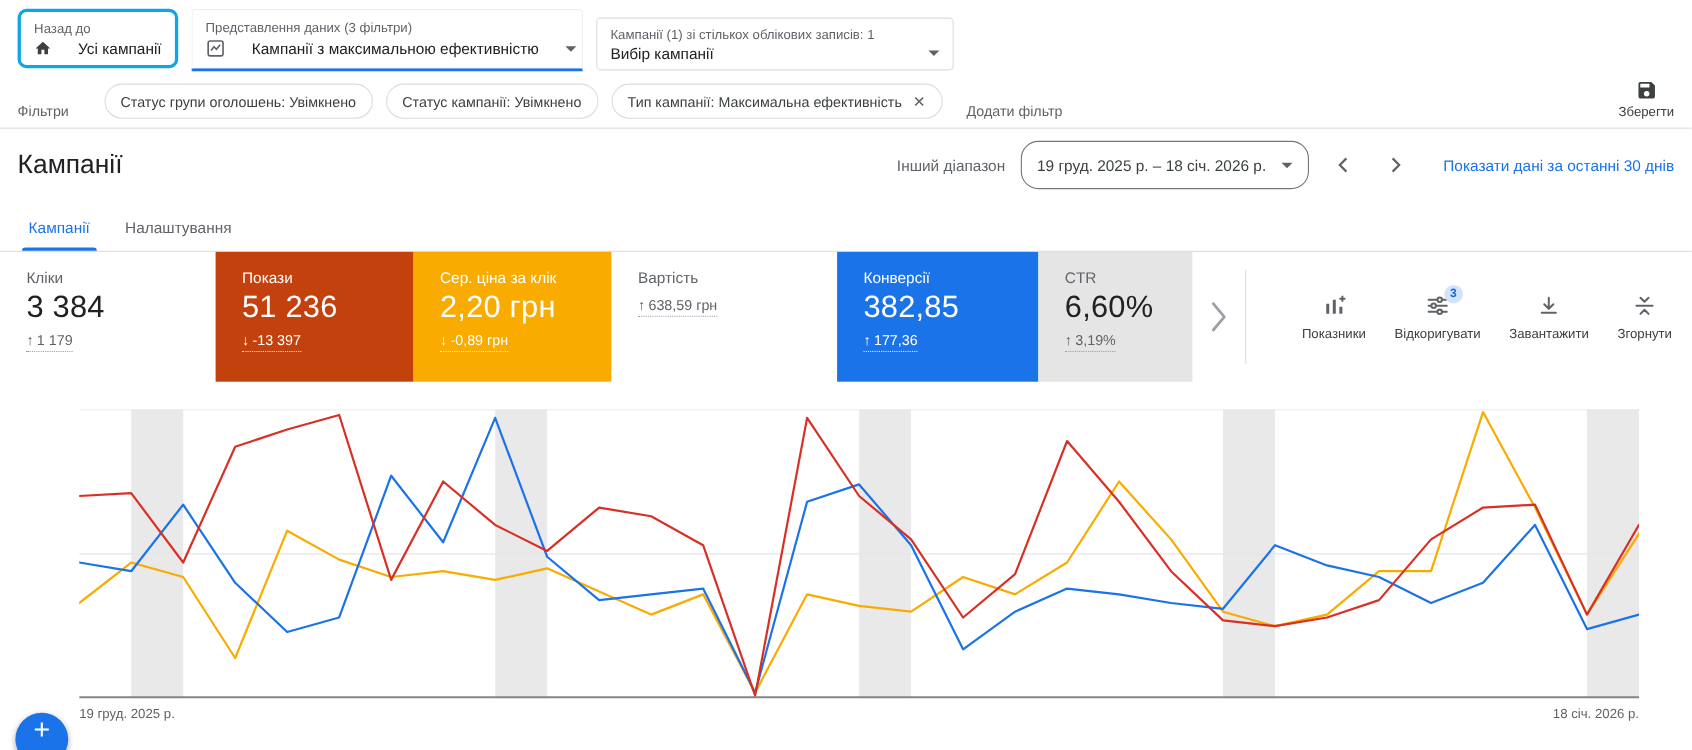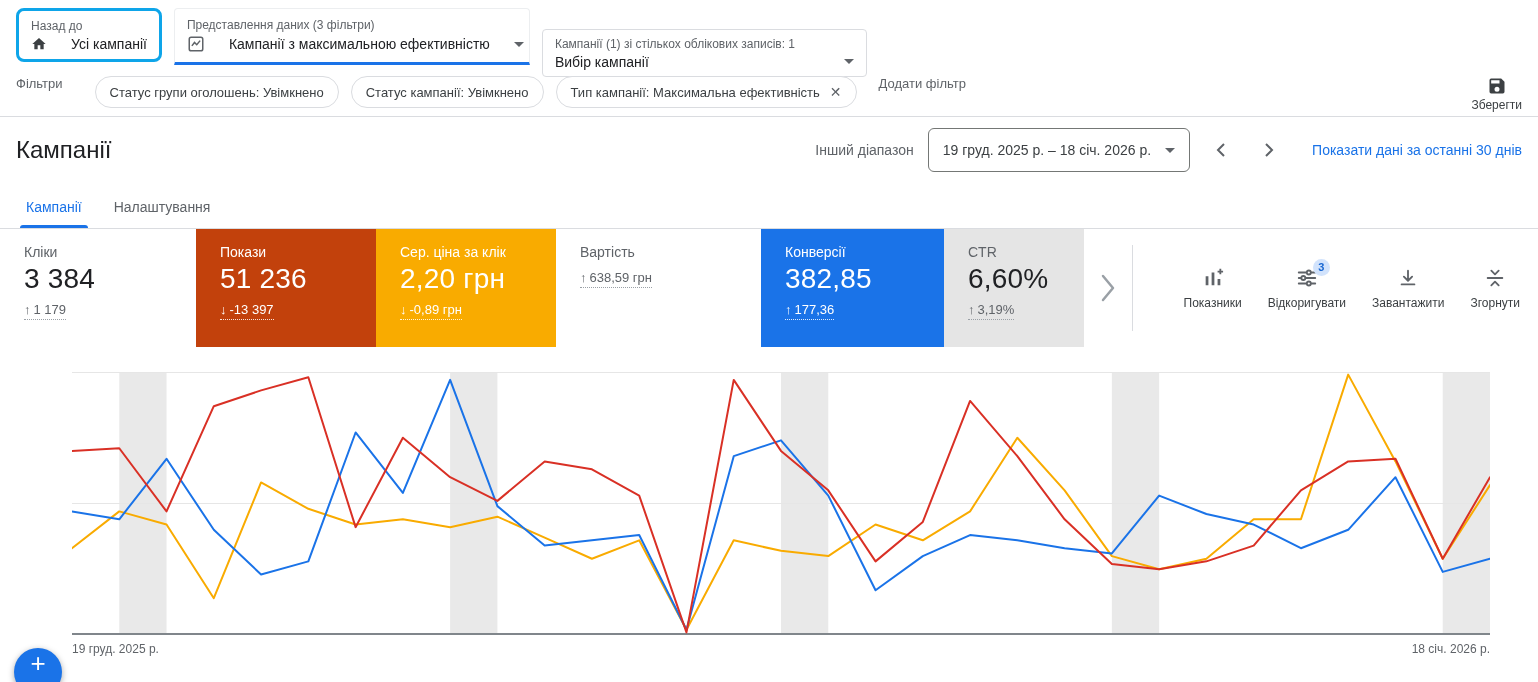--- a/index.html
+++ b/index.html
@@ -7,43 +7,43 @@
     font-family:"Liberation Sans",sans-serif;color:#202124;position:relative}
 
   
   .topbar{display:flex;align-items:stretch;gap:12px;padding:8px 16px 0 16px;height:68px}
   .back-box{border:3px solid #0ea5e9;border-radius:8px;padding:6px 12px;display:flex;
     flex-direction:column;justify-content:center;min-width:114px;cursor:pointer;height:54px}
   .box-label{font-size:12px;color:#5f6368;margin-bottom:3px;white-space:nowrap}
   .box-main{display:flex;align-items:center;gap:24px;font-size:14px;color:#202124;white-space:nowrap}
   .dataview-box{width:356px;height:57px;border:1px solid #eceef0;border-bottom:3px solid #1a73e8;
     border-radius:4px 4px 0 0;padding:6px 12px;display:flex;flex-direction:column;justify-content:center;cursor:pointer}
-  .campaign-box{width:325px;height:48px;margin-top:21px;border:1px solid #dadce0;border-radius:4px;
+  .campaign-box{width:325px;height:48px;margin-top:8px;border:1px solid #dadce0;border-radius:4px;
     padding:5px 12px;display:flex;flex-direction:column;justify-content:center;cursor:pointer}
   .caret{width:0;height:0;border-left:5px solid transparent;border-right:5px solid transparent;
     border-top:5px solid #5f6368;margin-left:auto;flex:none}
 
   
-  .filterbar{display:flex;align-items:flex-start;padding:8px 16px;height:48px;gap:12px}
+  .filterbar{display:flex;align-items:flex-end;padding:8px 16px;height:48px;gap:12px}
   .filter-label{font-size:13px;color:#5f6368;margin-right:20px}
   .chip{display:flex;align-items:center;gap:10px;border:1px solid #dadce0;border-radius:16px;height:32px;
     padding:0 14px;font-size:13px;color:#3c4043;background:#fff;cursor:pointer;white-space:nowrap}
   .chip .x{font-size:14px;color:#5f6368;cursor:pointer}
   .add-filter{font-size:13px;color:#5f6368;margin-left:10px;cursor:pointer}
   .save-btn{margin-left:auto;display:flex;flex-direction:column;align-items:center;gap:2px;cursor:pointer;color:#3c4043}
   .save-btn .s-label{font-size:12px}
 
   .divider{height:1px;background:#dadce0}
 
   
   .page-header{display:flex;align-items:center;padding:0 16px;height:66px}
   .page-title{font-size:24px;font-weight:400;color:#202124}
   .header-right{margin-left:auto;display:flex;align-items:center;gap:14px}
   .range-hint{font-size:14px;color:#5f6368}
-  .date-box{display:flex;align-items:center;gap:14px;border:1px solid #747775;border-radius:6px;height:44px;
+  .date-box{display:flex;align-items:center;gap:14px;border:1px solid #747775;border-radius:16px;height:44px;
     padding:0 14px;font-size:14px;color:#3c4043;cursor:pointer;white-space:nowrap}
   .nav-arrow{width:34px;height:34px;display:flex;align-items:center;justify-content:center;cursor:pointer;border-radius:50%}
   .link{font-size:14px;color:#1a73e8;font-weight:500;cursor:pointer;white-space:nowrap;margin-left:12px}
 
   
   .tabs{display:flex;padding:0 10px;border-bottom:1px solid #dadce0;height:46px;align-items:flex-end}
   .tab{padding:0 16px 13px;font-size:14px;cursor:pointer;position:relative;color:#5f6368;font-weight:500}
   .tab.active{color:#1a73e8}
   .tab.active::after{content:"";position:absolute;left:10px;right:10px;bottom:0;height:3px;background:#1a73e8;border-radius:3px 3px 0 0}
 

